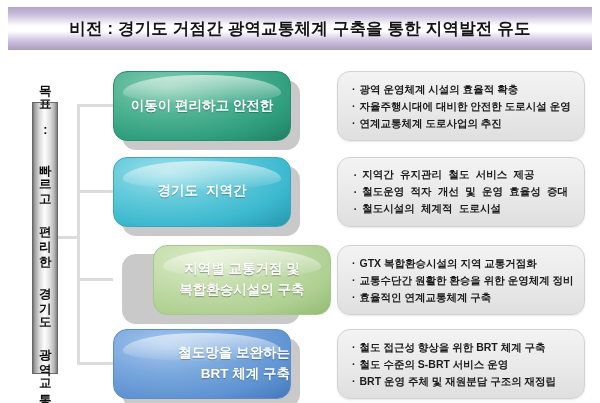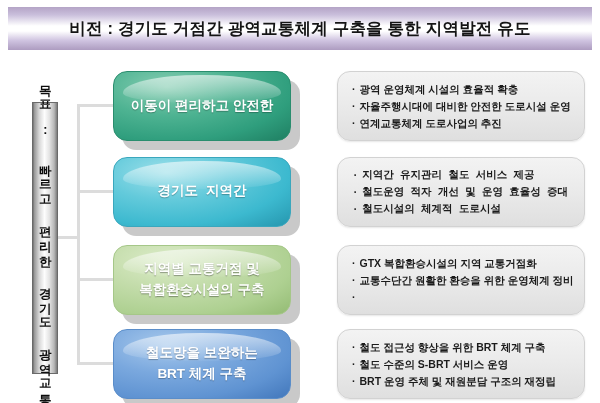--- a/index.html
+++ b/index.html
@@ -176,28 +176,30 @@
     background: radial-gradient(ellipse at 30% 22%, #86cdb2 0%, #4eb392 38%, #2f9e7d 72%, #1f7f62 100%);
     border: 1px solid #2a8d6e;
   }
   .box-teal {
     background: radial-gradient(ellipse at 30% 22%, #9fe0ea 0%, #63cadb 36%, #3cb9cf 70%, #2596ae 100%);
     border: 1px solid #3aa7bd;
   }
   .box-sage {
     background: radial-gradient(ellipse at 30% 22%, #dcecc9 0%, #c3dcaa 38%, #aed091 72%, #93bb73 100%);
     border: 1px solid #a5c788;
+    margin-left: 40px;
   }
   .box-sage .strategy-label {
     color: #ffffff;
     text-shadow: 0 1px 1px rgba(0,0,0,0.35);
   }
   .box-blue {
     background: radial-gradient(ellipse at 30% 22%, #a8c9ec 0%, #7aa8de 38%, #5f93d2 72%, #4277bb 100%);
     border: 1px solid #5a8dc9;
+    align-items: flex-end;
   }
 
   
   .detail-panel {
     position: absolute;
     left: 337px;
     top: 0;
     width: 248px;
     height: 70px;
     border-radius: 13px;
@@ -301,20 +303,21 @@
     <div class="bullet-row">
       <span class="bullet-dot">·</span>
       <span>GTX 복합환승시설의 지역 교통거점화</span>
     </div>
     <div class="bullet-row">
       <span class="bullet-dot">·</span>
       <span>교통수단간 원활한 환승을 위한 운영체계 정비</span>
     </div>
     <div class="bullet-row">
       <span class="bullet-dot">·</span>
+      <span>효율적인 연계교통체계 구축</span>
     </div>
   </div>
 </div>
 
 <div class="row row-4">
   <div class="strategy-wrap">
     <div class="strategy-shadow"></div>
     <div class="strategy-box box-blue">
       <span class="strategy-label">철도망을 보완하는</span>
       <span class="strategy-label">BRT 체계 구축</span>

